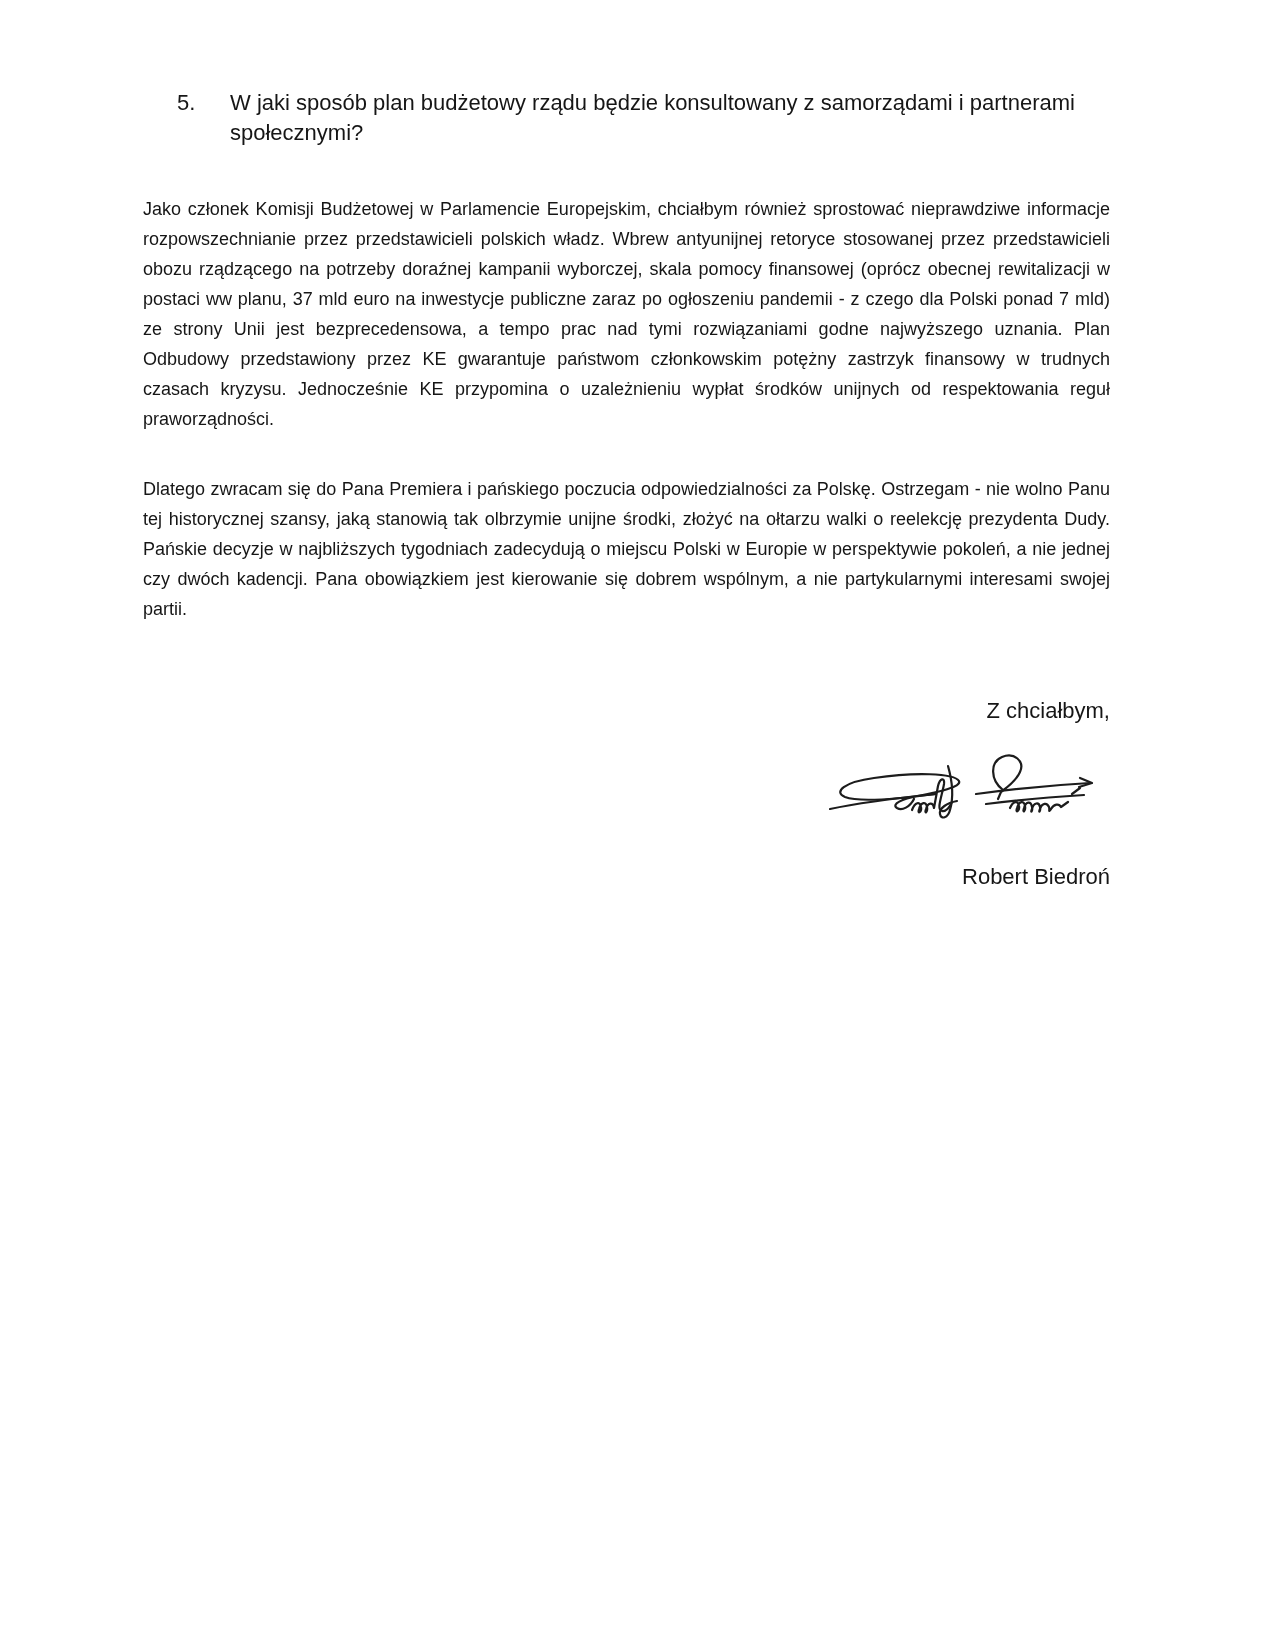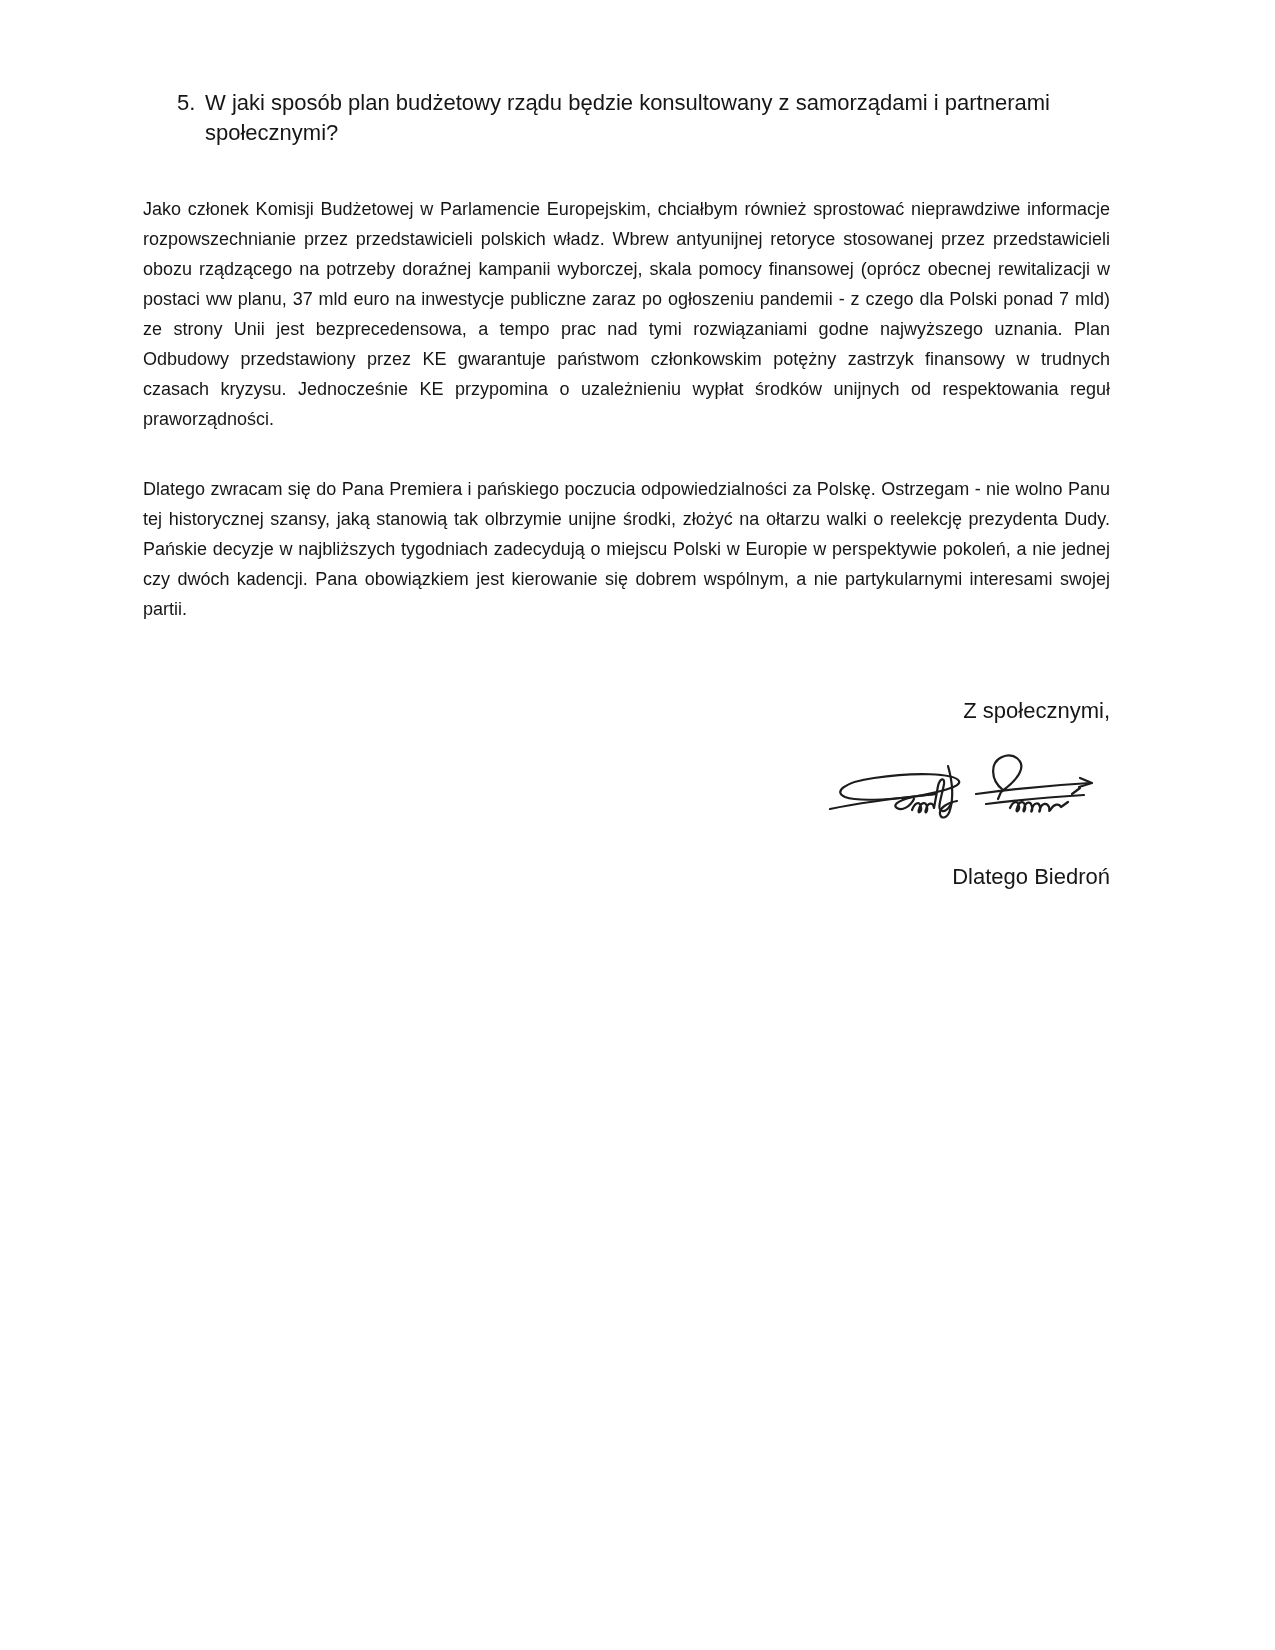--- a/index.html
+++ b/index.html
@@ -25,20 +25,21 @@
     font-size: 22px;
     line-height: 30px;
     margin-bottom: 46px;
   }
   .q-num {
     flex: 0 0 28px;
     white-space: nowrap;
   }
   .q-text {
     flex: 1 1 auto;
+    margin-left: 25px;
   }
   p.body-par {
     font-size: 18px;
     line-height: 30px;
     text-align: justify;
     text-justify: inter-word;
     hyphens: none;
     margin: 0 0 40px 0;
   }
   .closing {
@@ -69,21 +70,21 @@
 
   <div class="question">
     <span class="q-num">5.</span>
     <span class="q-text">W jaki sposób plan budżetowy rządu będzie konsultowany z samorządami i partnerami społecznymi?</span>
   </div>
 
   <p class="body-par">Jako członek Komisji Budżetowej w Parlamencie Europejskim, chciałbym również sprostować nieprawdziwe informacje rozpowszechnianie przez przedstawicieli polskich władz. Wbrew antyunijnej retoryce stosowanej przez przedstawicieli obozu rządzącego na potrzeby doraźnej kampanii wyborczej, skala pomocy finansowej (oprócz obecnej rewitalizacji w postaci ww planu, 37 mld euro na inwestycje publiczne zaraz po ogłoszeniu pandemii - z czego dla Polski ponad 7 mld) ze strony Unii jest bezprecedensowa, a tempo prac nad tymi rozwiązaniami godne najwyższego uznania. Plan Odbudowy przedstawiony przez KE gwarantuje państwom członkowskim potężny zastrzyk finansowy w trudnych czasach kryzysu. Jednocześnie KE przypomina o uzależnieniu wypłat środków unijnych od  respektowania reguł praworządności.</p>
 
   <p class="body-par">Dlatego zwracam się do Pana Premiera i pańskiego poczucia odpowiedzialności za Polskę. Ostrzegam - nie wolno Panu tej historycznej szansy, jaką stanowią tak olbrzymie unijne środki, złożyć na ołtarzu walki o reelekcję prezydenta Dudy. Pańskie decyzje w najbliższych tygodniach zadecydują o miejscu Polski w Europie w perspektywie pokoleń, a nie jednej czy dwóch kadencji. Pana obowiązkiem jest kierowanie się dobrem wspólnym, a nie partykularnymi interesami swojej partii.</p>
 
-  <div class="closing">Z społecznymi,</div>
+  <div class="closing">Z chciałbym,</div>
 
   <div class="sig-wrap">
     <svg width="280" height="78" viewBox="0 0 280 78" fill="none" stroke="#1c1c1c" stroke-width="2.2" stroke-linecap="round" stroke-linejoin="round">
 
       <path d="M2,57 C30,51 70,46 108,42"></path>
       <path d="M108,42 C70,47 30,50 17,45 C5,40 16,30 46,26 C86,20 126,21 131,29 C134,35 110,40 90,44 C74,47 63,52 69,56 C74,59 82,55 86,47"></path>
 
       <path d="M84,58 C87,50 92,49 93,55 C94,60 89,63 91,57 C93,50 98,49 99,55 C100,60 96,63 98,57 C100,50 105,50 106,56 L110,34 C112,26 117,25 116,32 C114,44 108,58 114,59 C118,60 122,55 124,50"></path>
 
       <path d="M120,14 C124,28 126,44 122,58 C120,66 113,68 112,62 C111,56 119,51 129,49"></path>
@@ -94,15 +95,15 @@
       <path d="M252,26 L264,31 L251,35"></path>
 
       <path d="M158,52 C190,48 225,45 256,43"></path>
 
       <path d="M182,56 C185,49 190,48 191,54 C192,59 187,62 189,56 C191,49 196,48 197,54 C198,59 194,62 196,56 C198,49 203,49 204,55 C205,59 202,62 204,57 C206,50 211,50 212,55 C213,59 210,62 212,57 C214,51 219,50 221,55 C222,58 220,61 223,57 C226,52 231,51 233,55 L240,50"></path>
 
       <path d="M244,42 L252,36"></path>
     </svg>
   </div>
 
-  <div class="signatory">Dlatego Biedroń</div>
+  <div class="signatory">Robert Biedroń</div>
 
 </div>
 
 </body></html>

